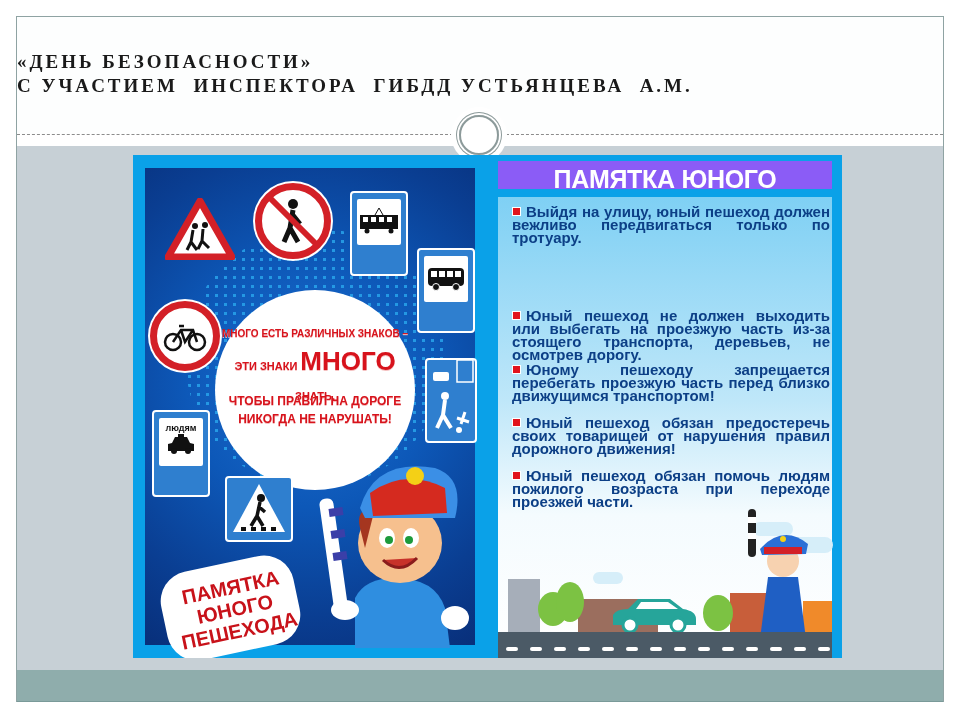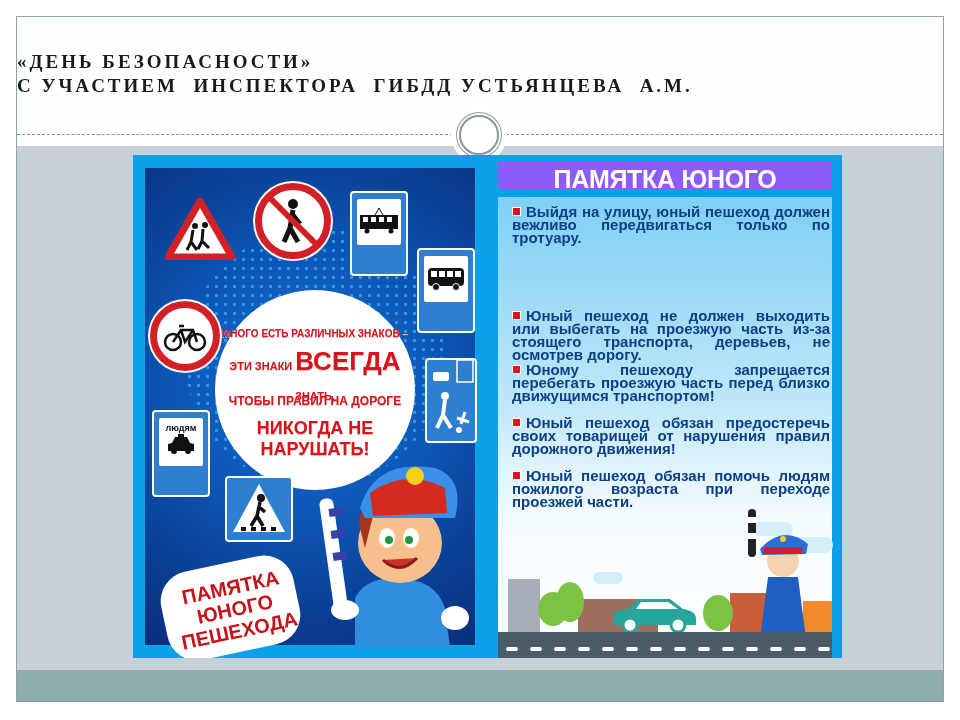--- a/index.html
+++ b/index.html
@@ -57,25 +57,25 @@
     <div class="ring-inner"></div>
   </div>
 
 <div class="poster-left">
   <div class="pl-inner">
     <div class="dots"></div>
     <div class="bubble"></div>
     <div class="btext" style="top:160px;font-size:10px;">МНОГО ЕСТЬ РАЗЛИЧНЫХ ЗНАКОВ –</div>
     <div class="btext" style="top:178px;font-size:11px;line-height:30px;">
       <span>ЭТИ ЗНАКИ</span>
-      <span style="font-size:26px;">ВСЕГДА</span>
+      <span style="font-size:26px;">МНОГО</span>
       <span>ЗНАТЬ,</span>
     </div>
     <div class="btext" style="top:226px;font-size:12px;">ЧТОБЫ ПРАВИЛ НА ДОРОГЕ</div>
-    <div class="btext" style="top:250px;font-size:18px;">НИКОГДА НЕ НАРУШАТЬ!</div>
+    <div class="btext" style="top:244px;font-size:12px;">НИКОГДА НЕ НАРУШАТЬ!</div>
 
     <svg class="sign-tri" style="left:20px;top:30px;" width="70" height="62" viewBox="0 0 70 62">
       <polygon points="35,3 67,59 3,59" fill="#fff" stroke="#d32027" stroke-width="7" stroke-linejoin="round"></polygon>
       <circle cx="30" cy="28" r="3" fill="#111"></circle>
         <circle cx="40" cy="27" r="3" fill="#111"></circle>
       <path d="M28 32 L26 44 L22 52 M26 44 L32 52 M38 31 L37 43 L33 51 M37 43 L44 50" stroke="#111" stroke-width="3" fill="none"></path>
     </svg>
 
     <div class="sign-round" style="left:110px;top:15px;width:62px;height:62px;">
       <svg width="62" height="62" viewBox="0 0 62 62">

